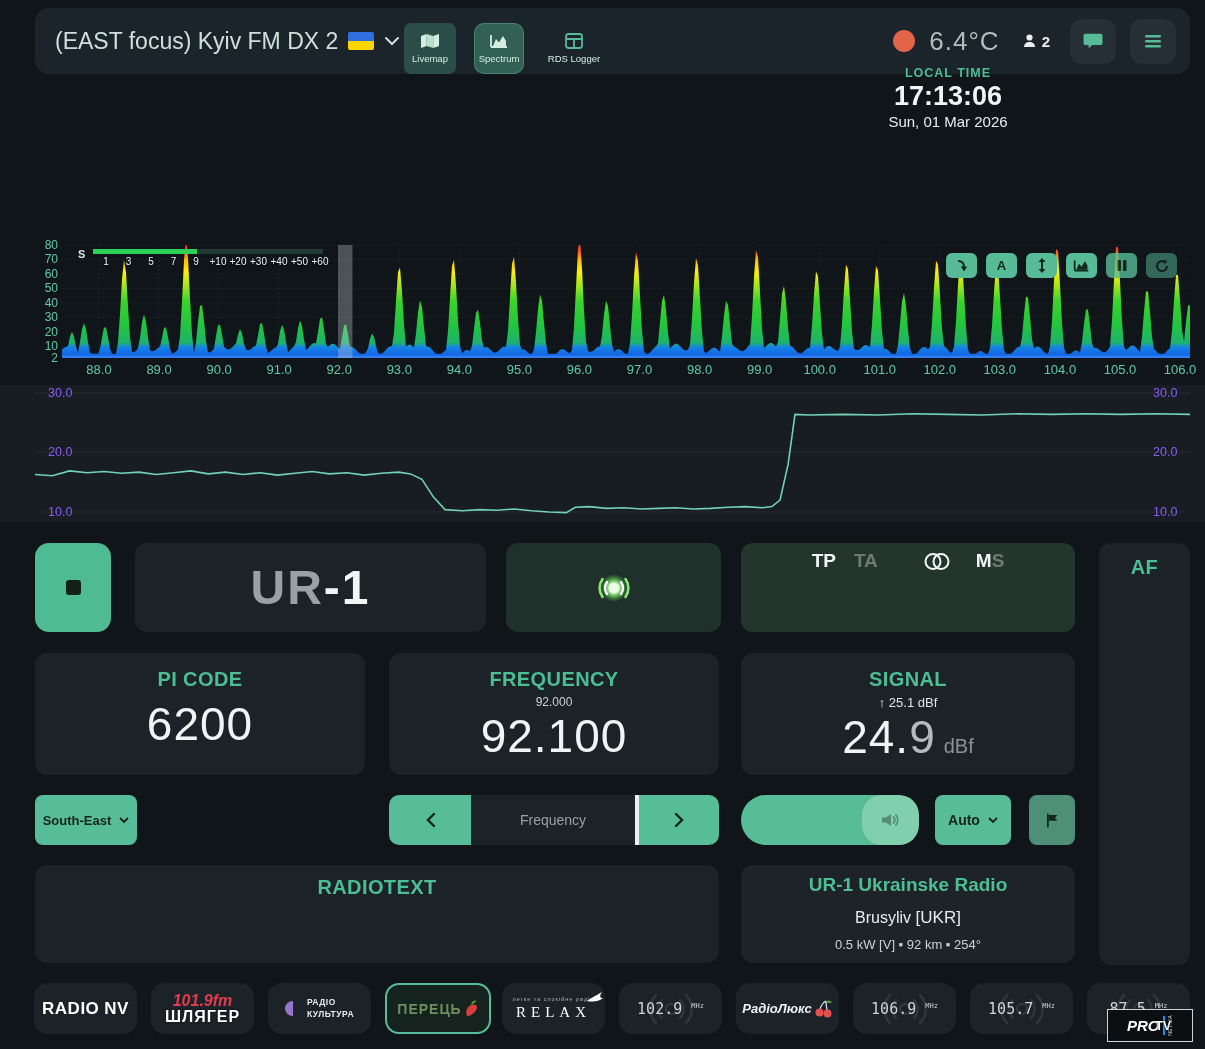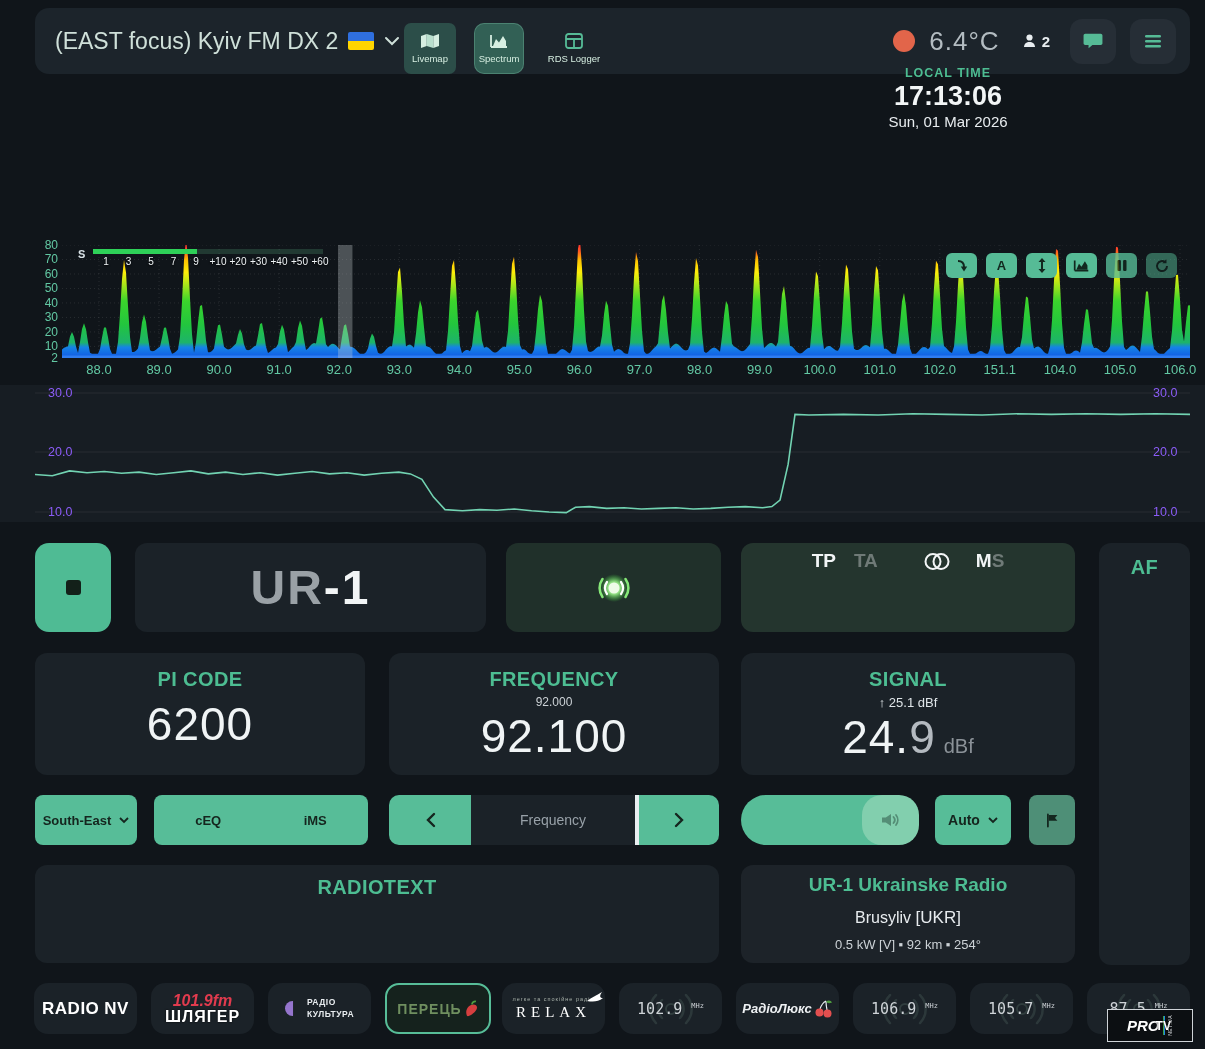--- a/index.html
+++ b/index.html
@@ -259,21 +259,21 @@
       <span class="xtick" style="left: 399.283px;">93.0</span>
       <span class="xtick" style="left: 459.34px;">94.0</span>
       <span class="xtick" style="left: 519.398px;">95.0</span>
       <span class="xtick" style="left: 579.455px;">96.0</span>
       <span class="xtick" style="left: 639.513px;">97.0</span>
       <span class="xtick" style="left: 699.57px;">98.0</span>
       <span class="xtick" style="left: 759.628px;">99.0</span>
       <span class="xtick" style="left: 819.685px;">100.0</span>
       <span class="xtick" style="left: 879.743px;">101.0</span>
       <span class="xtick" style="left: 939.8px;">102.0</span>
-      <span class="xtick" style="left: 999.858px;">151.1</span>
+      <span class="xtick" style="left: 999.858px;">103.0</span>
       <span class="xtick" style="left: 1059.92px;">104.0</span>
       <span class="xtick" style="left: 1119.97px;">105.0</span>
       <span class="xtick" style="left: 1180.03px;">106.0</span>
     </div>
 
   <div class="smeter">
     <span class="smeter-s">S</span>
     <div class="smeter-track">
         <div class="smeter-fill" id="smeter-fill" style="width: 45%;"></div>
       </div>
@@ -402,24 +402,20 @@
       <span class="sig-unit">dBf</span>
     </div>
   </div>
 
   <div class="ctl select" style="left:35px; width:102px;">
     <span>South-East</span>
     <svg width="10" height="7" viewBox="0 0 10 7">
         <path d="M1 1l4 4 4-4" stroke="#15251e" stroke-width="1.8" fill="none"></path>
       </svg>
   </div>
-  <div class="ctl eq-ims" style="left:154px; width:214px;">
-    <span>cEQ</span>
-    <span>iMS</span>
-  </div>
   <div class="ctl tuner">
     <div class="tune-btn">
       <svg width="11" height="16" viewBox="0 0 11 16">
           <path d="M9 2L3 8l6 6" stroke="#15251e" stroke-width="2.4" fill="none" stroke-linecap="round"></path>
         </svg>
     </div>
     <input class="freq-input" type="text" placeholder="Frequency" style="">
     <div class="tune-btn rt">
       <svg width="11" height="16" viewBox="0 0 11 16">
           <path d="M2 2l6 6-6 6" stroke="#15251e" stroke-width="2.4" fill="none" stroke-linecap="round"></path>

